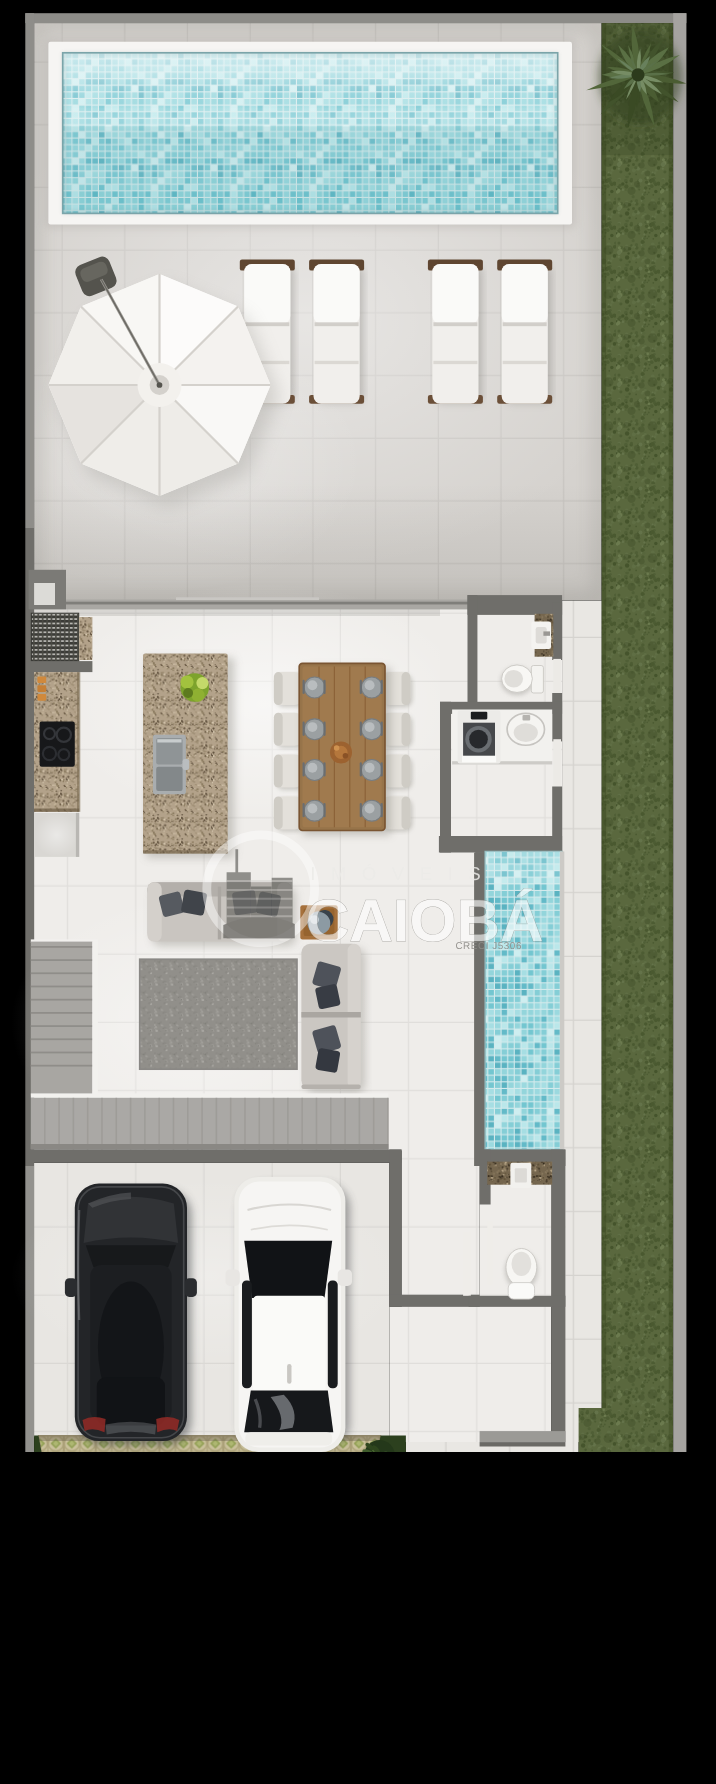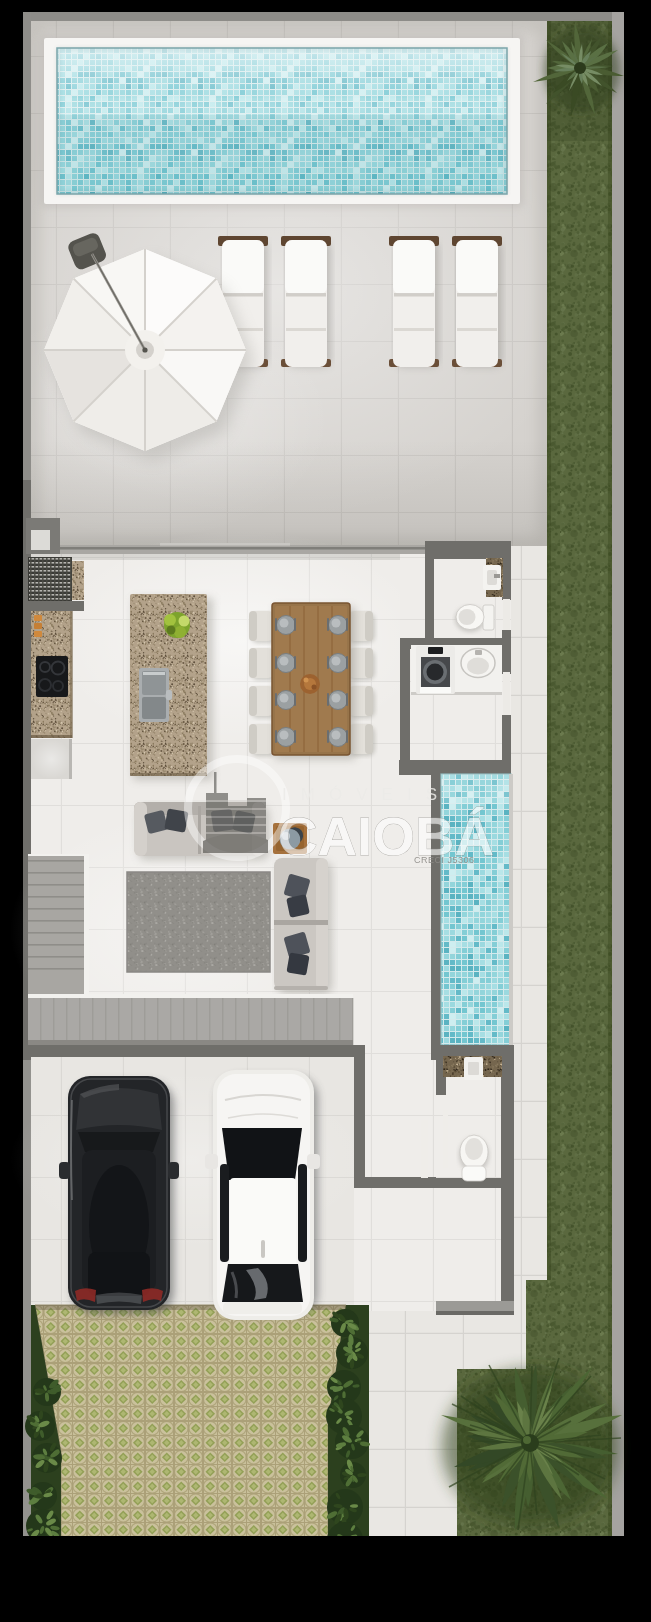--- a/index.html
+++ b/index.html
@@ -1,16 +1,16 @@
 <!DOCTYPE html>
 <html><head>
 <meta charset="utf-8">
 <style>
 html,body{margin:0;padding:0;background:#000;}
-#stage{position:relative;width:651px;height:1536px;overflow:hidden;}
+#stage{position:relative;width:651px;height:1320px;overflow:hidden;}
 </style>
 </head>
 <body>
 <div id="stage">
 <svg width="651" height="1622" viewBox="0 0 651 1622">
 <defs>
 <pattern id="mosaic" width="72" height="72" patternUnits="userSpaceOnUse">
           <rect width="72" height="72" fill="#d8ebec"></rect>
           <rect x="0" y="0" width="5" height="5" fill="#97d8de"></rect>
           <rect x="0" y="6" width="5" height="5" fill="#7fccd5"></rect>

